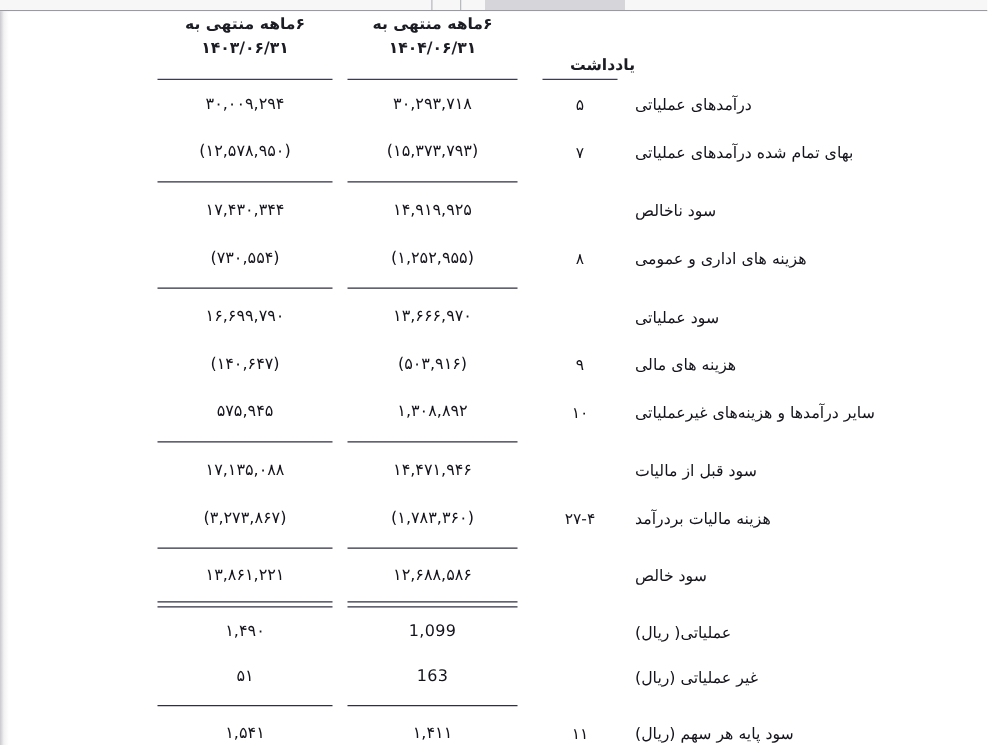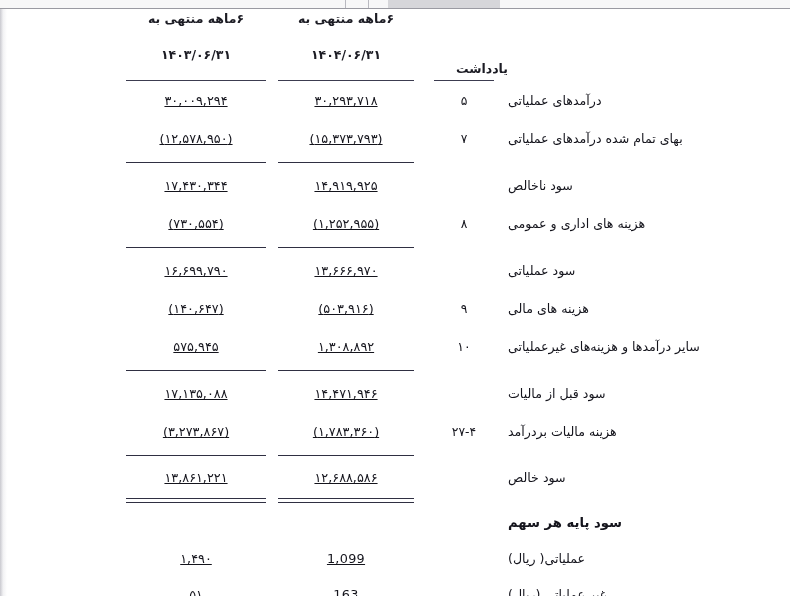--- a/index.html
+++ b/index.html
@@ -80,21 +80,21 @@
   .hdr-cell {
     text-align: center;
     font-size: 12.5px;
     font-weight: bold;
     color: #1c1c24;
     line-height: 1.55;
     letter-spacing: .2px;
     padding-bottom: 14px;
   }
   .hdr-cell .l1 { display: block; }
-  .hdr-cell .l2 { display: block; margin-top: 17px; }
+  .hdr-cell .l2 { display: block; }
   .hdr-note {
     font-size: 12.5px;
     font-weight: bold;
     color: #1c1c24;
     vertical-align: bottom;
     padding-bottom: 3px;
   }
   .rule-cell { height: 3px; padding: 0; }
   .rule-cell .rule {
     height: 0;
@@ -122,21 +122,20 @@
     font-size: 12.4px;
     color: #14141c;
   }
 
   .num {
     text-align: center;
     font-size: 12.8px;
     color: #14141c;
     letter-spacing: .3px;
     white-space: nowrap;
-    text-decoration: underline;
   }
 
   
   tr.sep td { height: 9px; padding: 0; }
   tr.sep .bar {
     height: 0;
     border-top: 1.7px solid #2f2f42;
     margin: 0 6px;
   }
   tr.sep.double .bar {
@@ -324,27 +323,20 @@
           <td></td>
       <td>
             <div class="bar"></div>
           </td>
       <td>
             <div class="bar"></div>
           </td>
       <td></td>
     </tr>
 
-    <tr class="data-row tight">
-      <td class="label bold">سود پایه هر سهم</td>
-      <td></td>
-          <td></td>
-      <td></td>
-          <td></td>
-    </tr>
 
     <tr class="data-row tight">
       <td class="label">عملیاتی( ریال)</td>
       <td class="note"></td>
       <td class="num">1,099</td>
       <td class="num">۱,۴۹۰</td>
       <td></td>
     </tr>
 
     <tr class="data-row tight">

